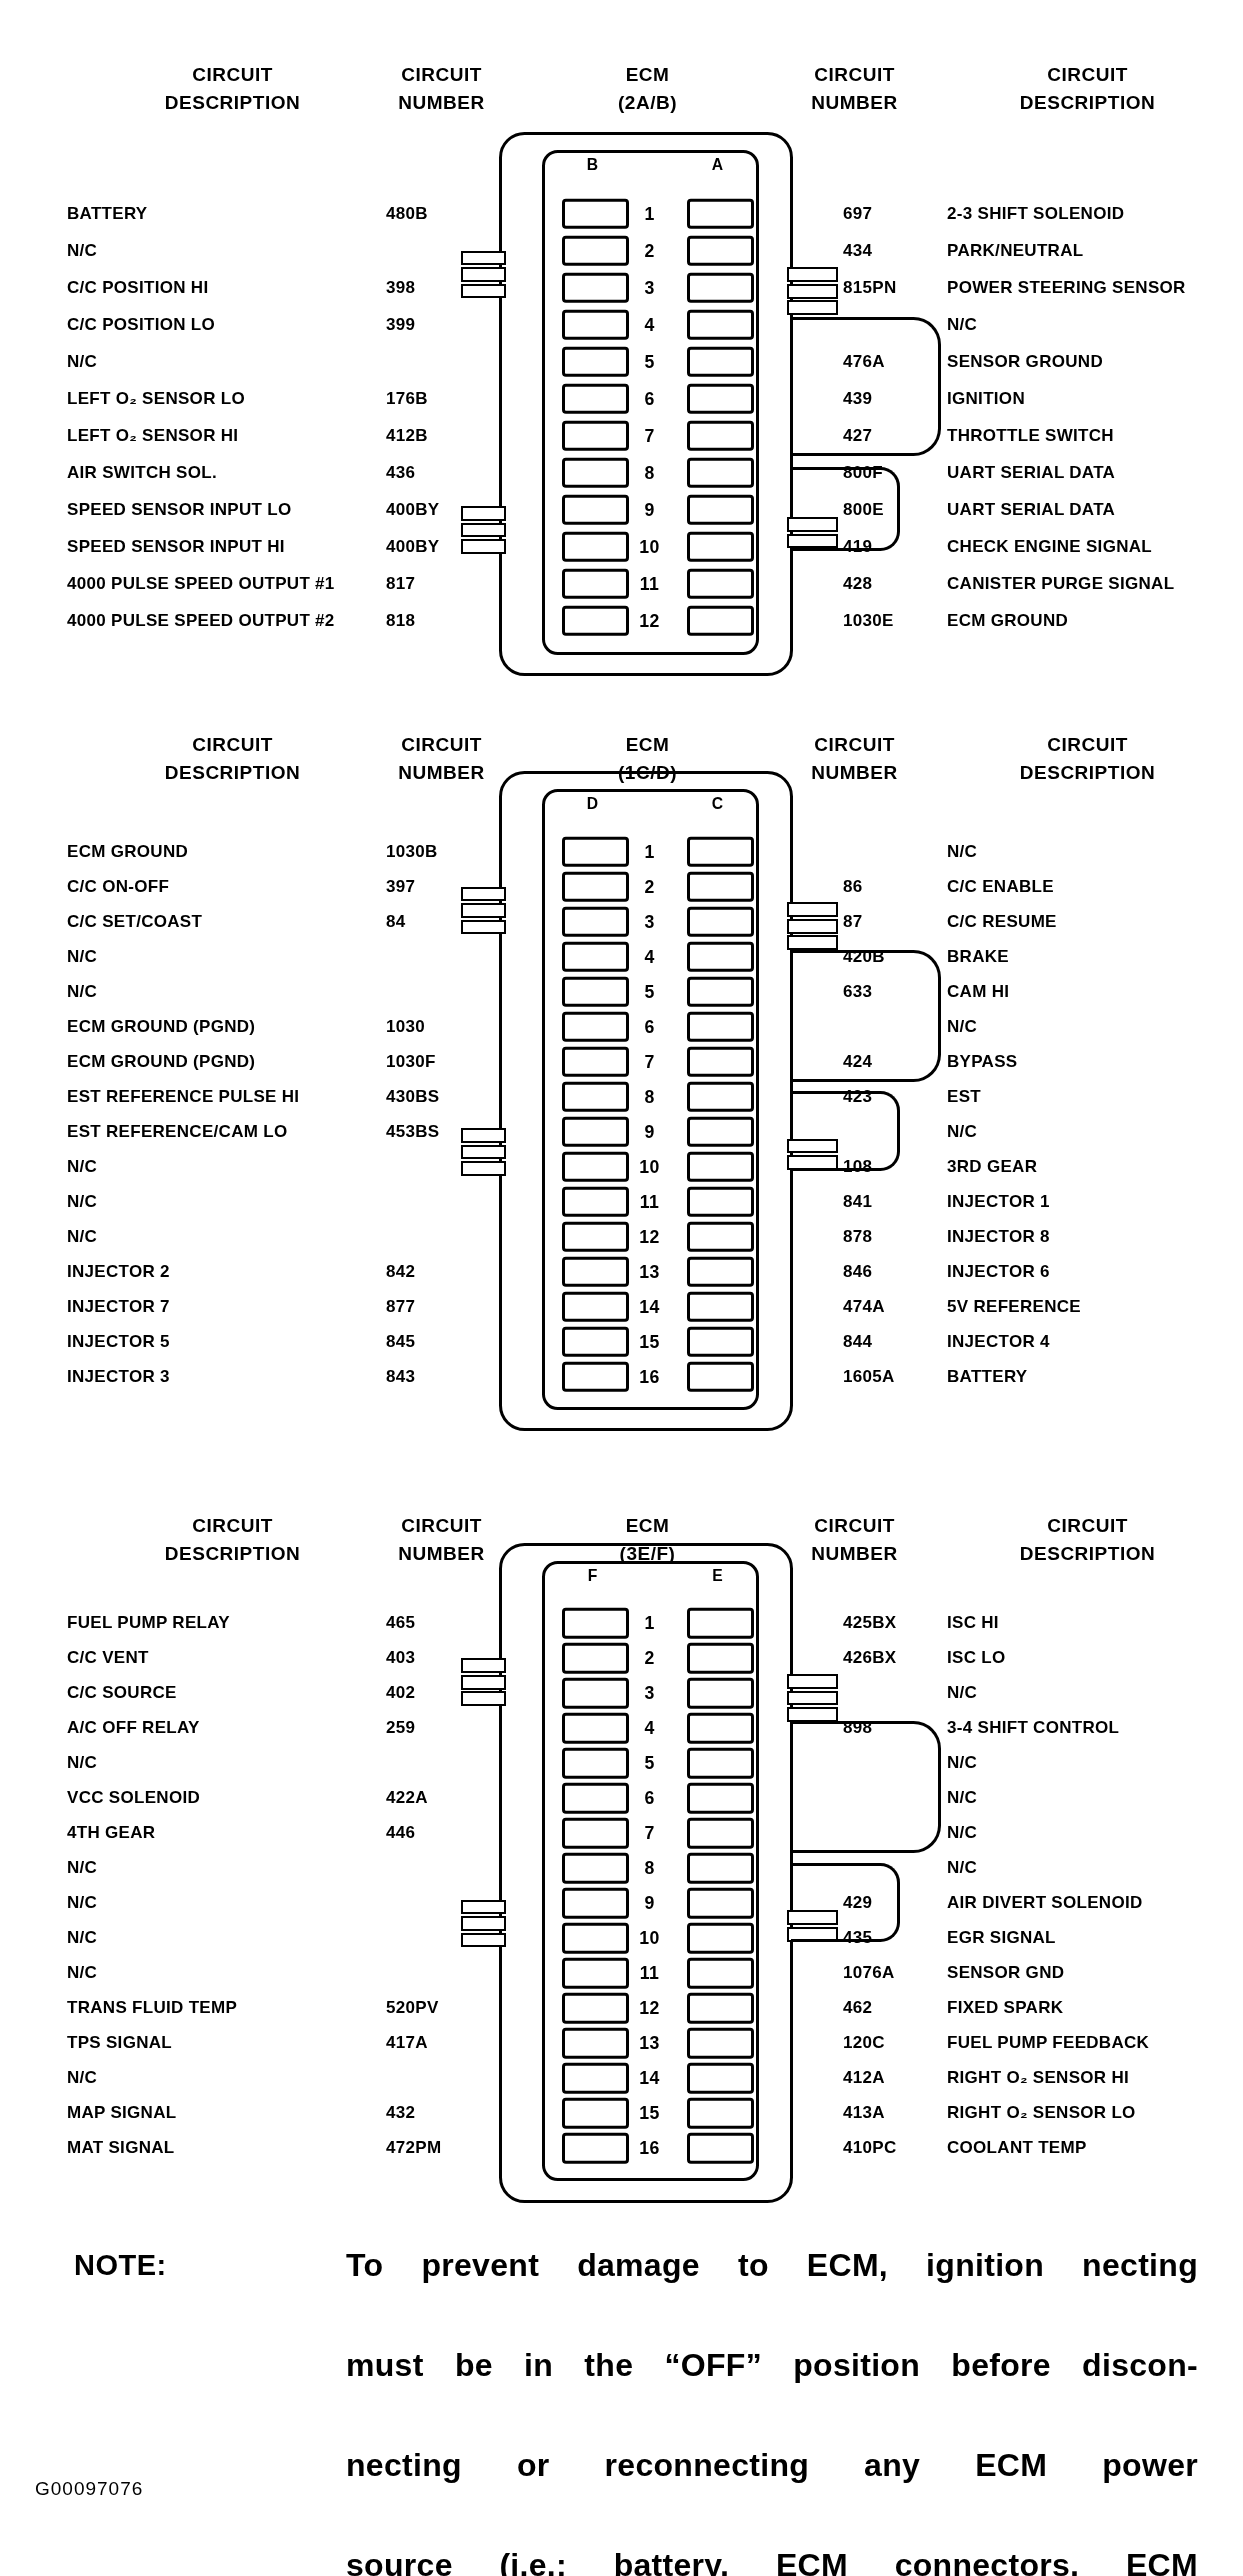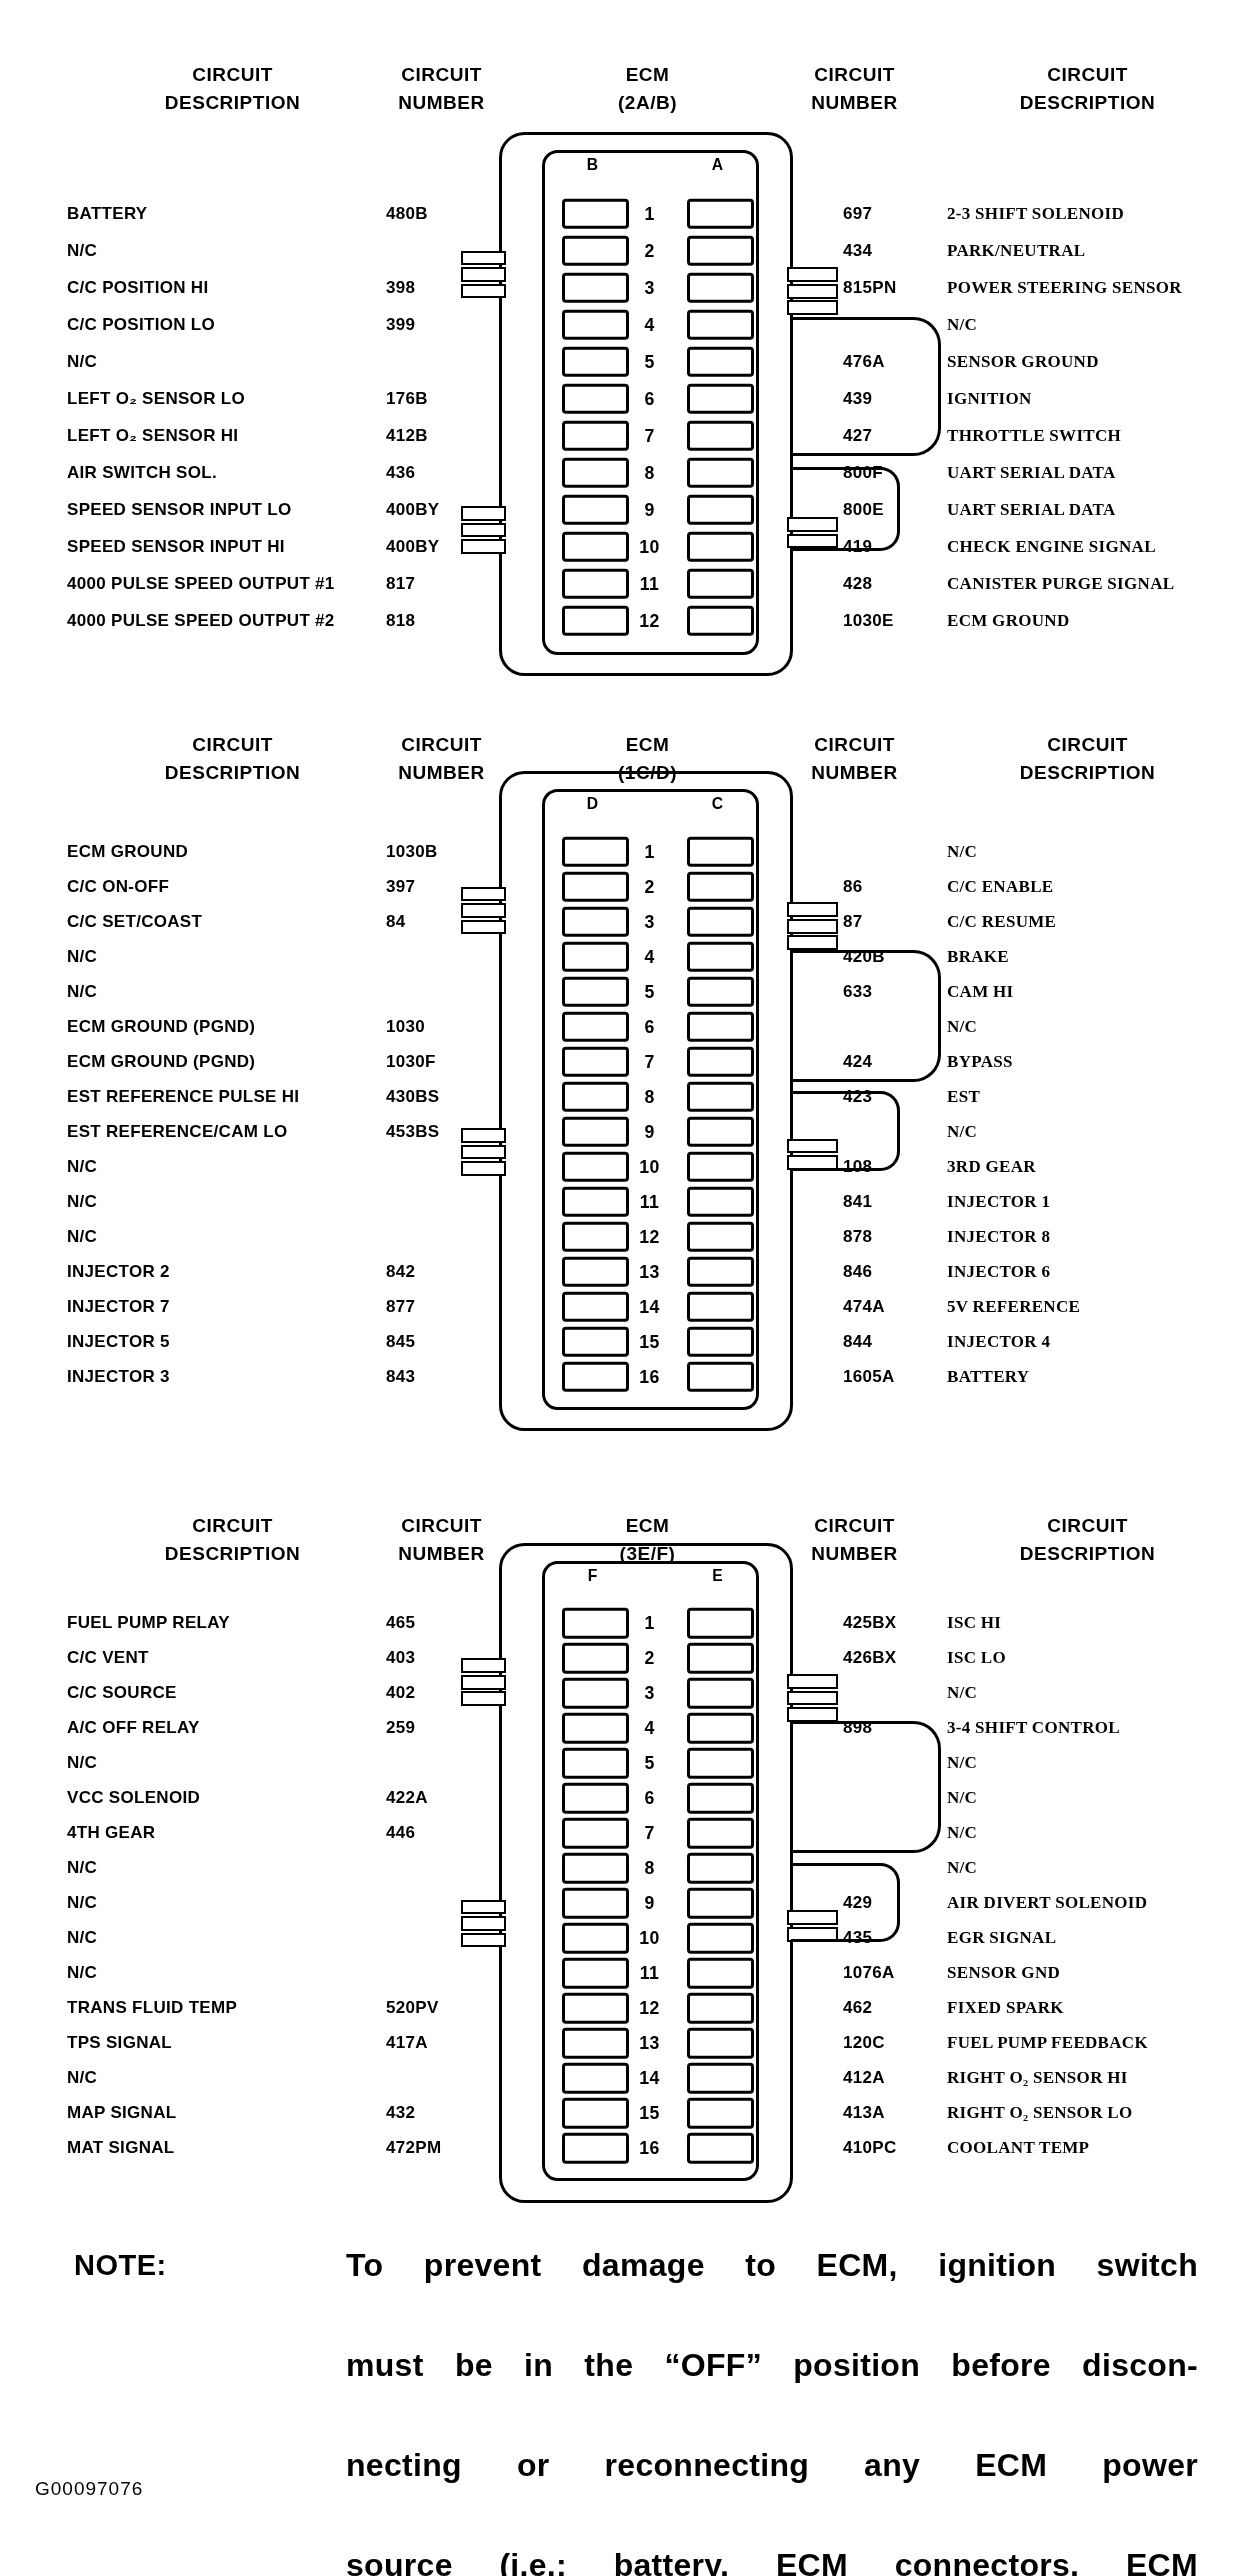--- a/index.html
+++ b/index.html
@@ -25,21 +25,21 @@
   .rows-16{--pitch:35px;}
   .pin-row{position:relative;height:var(--pitch);}
   .cell{
     position:absolute;top:50%;transform:translateY(-50%);
     font-weight:700;font-size:17px;letter-spacing:0.3px;white-space:nowrap;
   }
   .desc-l{left:67px;}
   .num-l{left:386px;}
   .pin-num{left:628px;width:43px;text-align:center;font-size:17.7px;}
   .num-r{left:843px;}
-  .desc-r{left:947px;font-family:Liberation Serif, serif;}
+  .desc-r{left:947px;}
   .pin-box{
     position:absolute;top:50%;transform:translateY(-50%);
     width:61px;height:24.5px;border:3.4px solid #000;border-radius:3.9px;background:#fff;
   }
   .box-l{left:562px;}
   .box-r{left:687px;}
   
   .conn-outer{
     position:absolute;left:499px;width:288px;top:-63px;bottom:-37px;
     border:3.4px solid #000;border-radius:25.5px;background:transparent;
@@ -624,21 +624,21 @@
     <span class="pin-box box-r"></span>
     <span class="cell num-r">410PC</span>
     <span class="cell desc-r">COOLANT TEMP</span>
   </div>
 </div>
 </section>
 
 <div class="note">
   <span class="note-label">NOTE:</span>
   <div class="note-text">
-      <div class="note-line">To prevent damage to ECM, ignition switch</div>
+      <div class="note-line">To prevent damage to ECM, ignition necting</div>
       <div class="note-line">must be in the “OFF” position before discon-</div>
       <div class="note-line">necting or reconnecting any ECM power</div>
       <div class="note-line">source (i.e.; battery, ECM connectors, ECM</div>
     </div>
 </div>
 
 <span class="fig-code">G00097076</span>
 
 
 </body></html>

